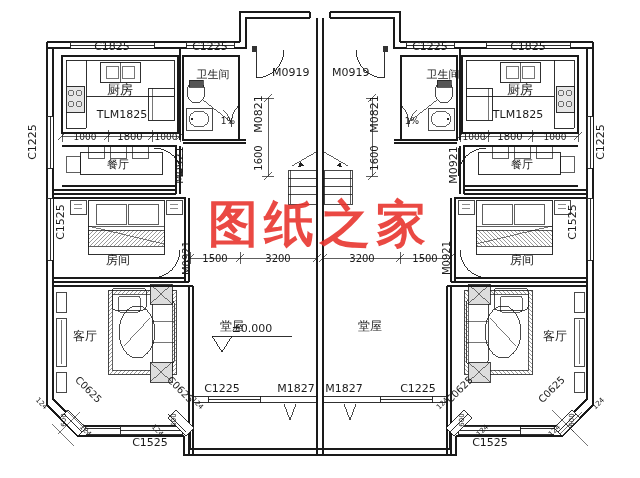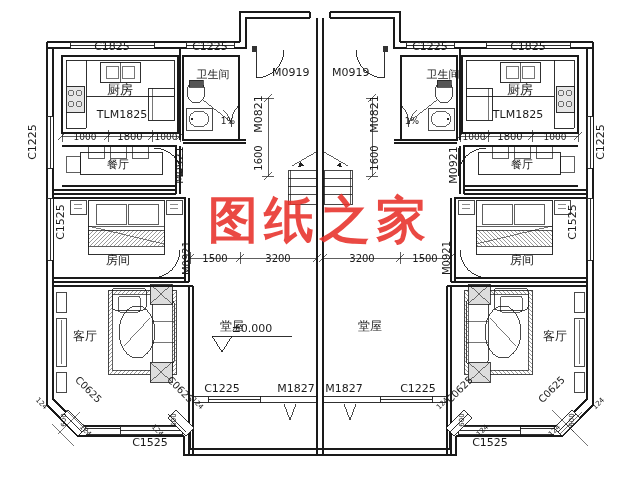--- a/index.html
+++ b/index.html
@@ -3,21 +3,21 @@
 <meta charset="utf-8">
 <style>
   html,body{margin:0;padding:0;background:#ffffff;}
   body{width:640px;height:478px;overflow:hidden;
        font-family:"Liberation Sans","DejaVu Sans",sans-serif;}
   #plan{position:relative;width:640px;height:478px;background:#fff;}
   svg{position:absolute;left:0;top:0;}
   .wm{position:absolute;left:0;top:0;width:640px;height:478px;
       pointer-events:none;}
   .wmtext{position:absolute;top:196px;left:180px;width:280px;
-      font-family:Liberation Mono, monospace;
+      font-family:Liberation Serif, serif;
       font-size:50px;line-height:56px;letter-spacing:6px;
       color:#e8302a;font-weight:700;text-align:center;
       opacity:.88;white-space:nowrap;}
 </style>
 </head>
 <body>
 
 <div id="plan">
 
 <svg width="640" height="478" viewBox="0 0 640 478">

